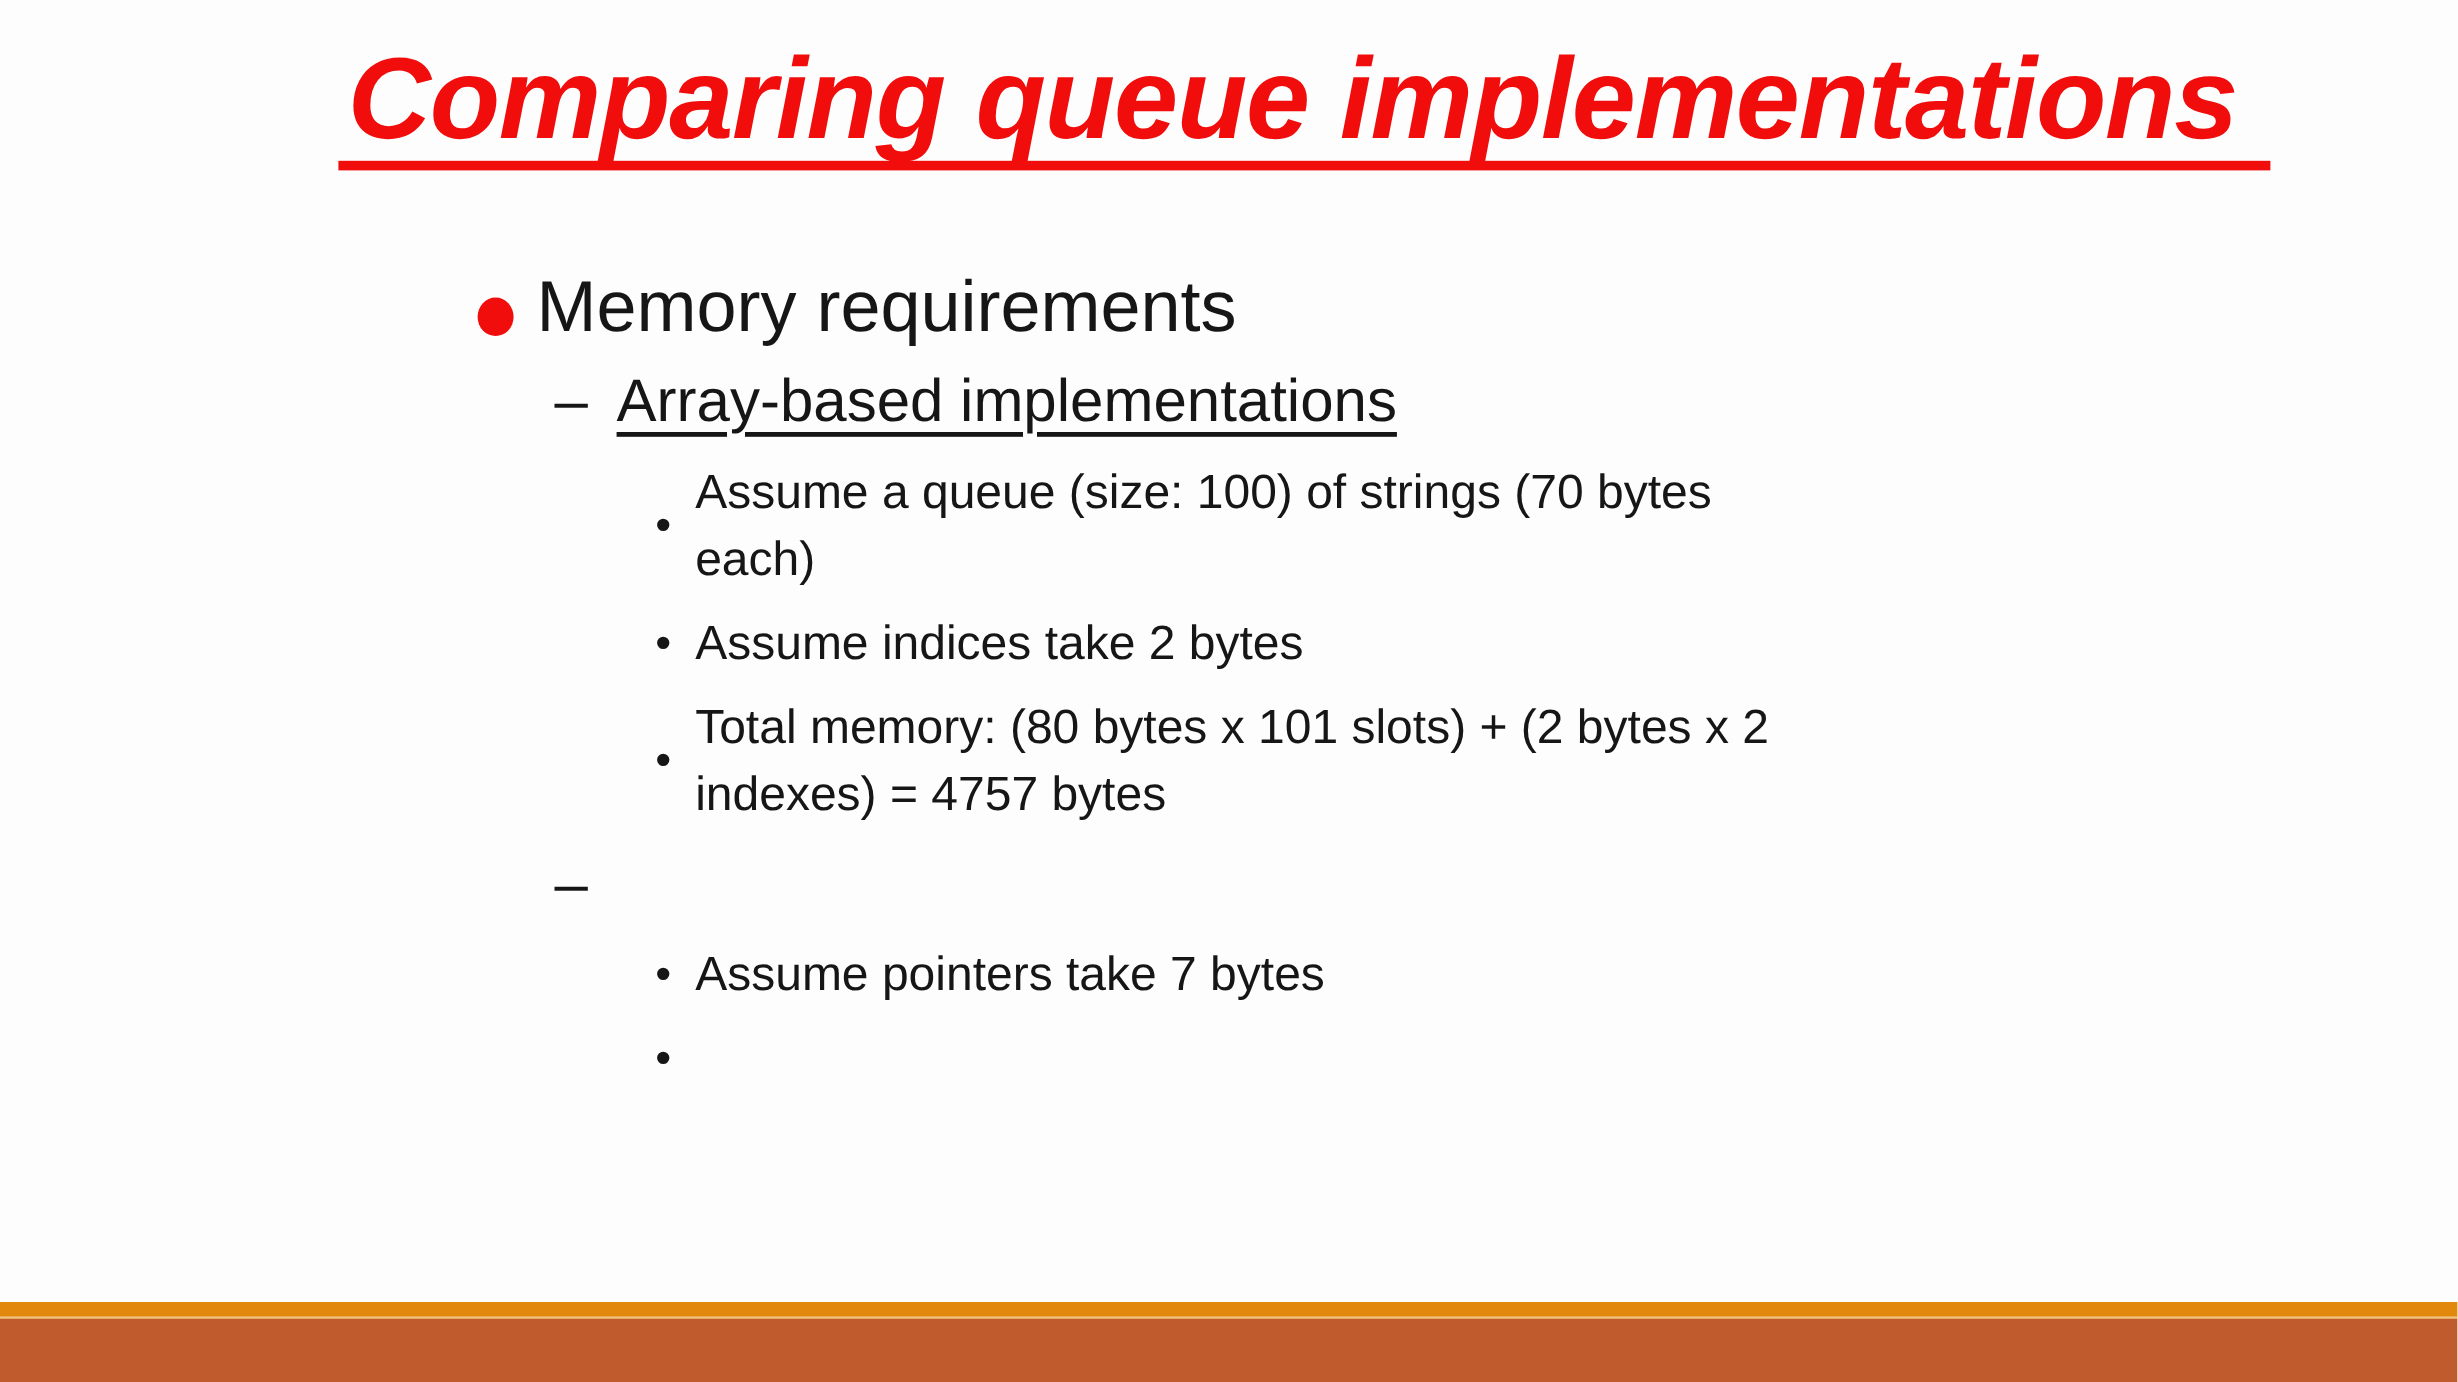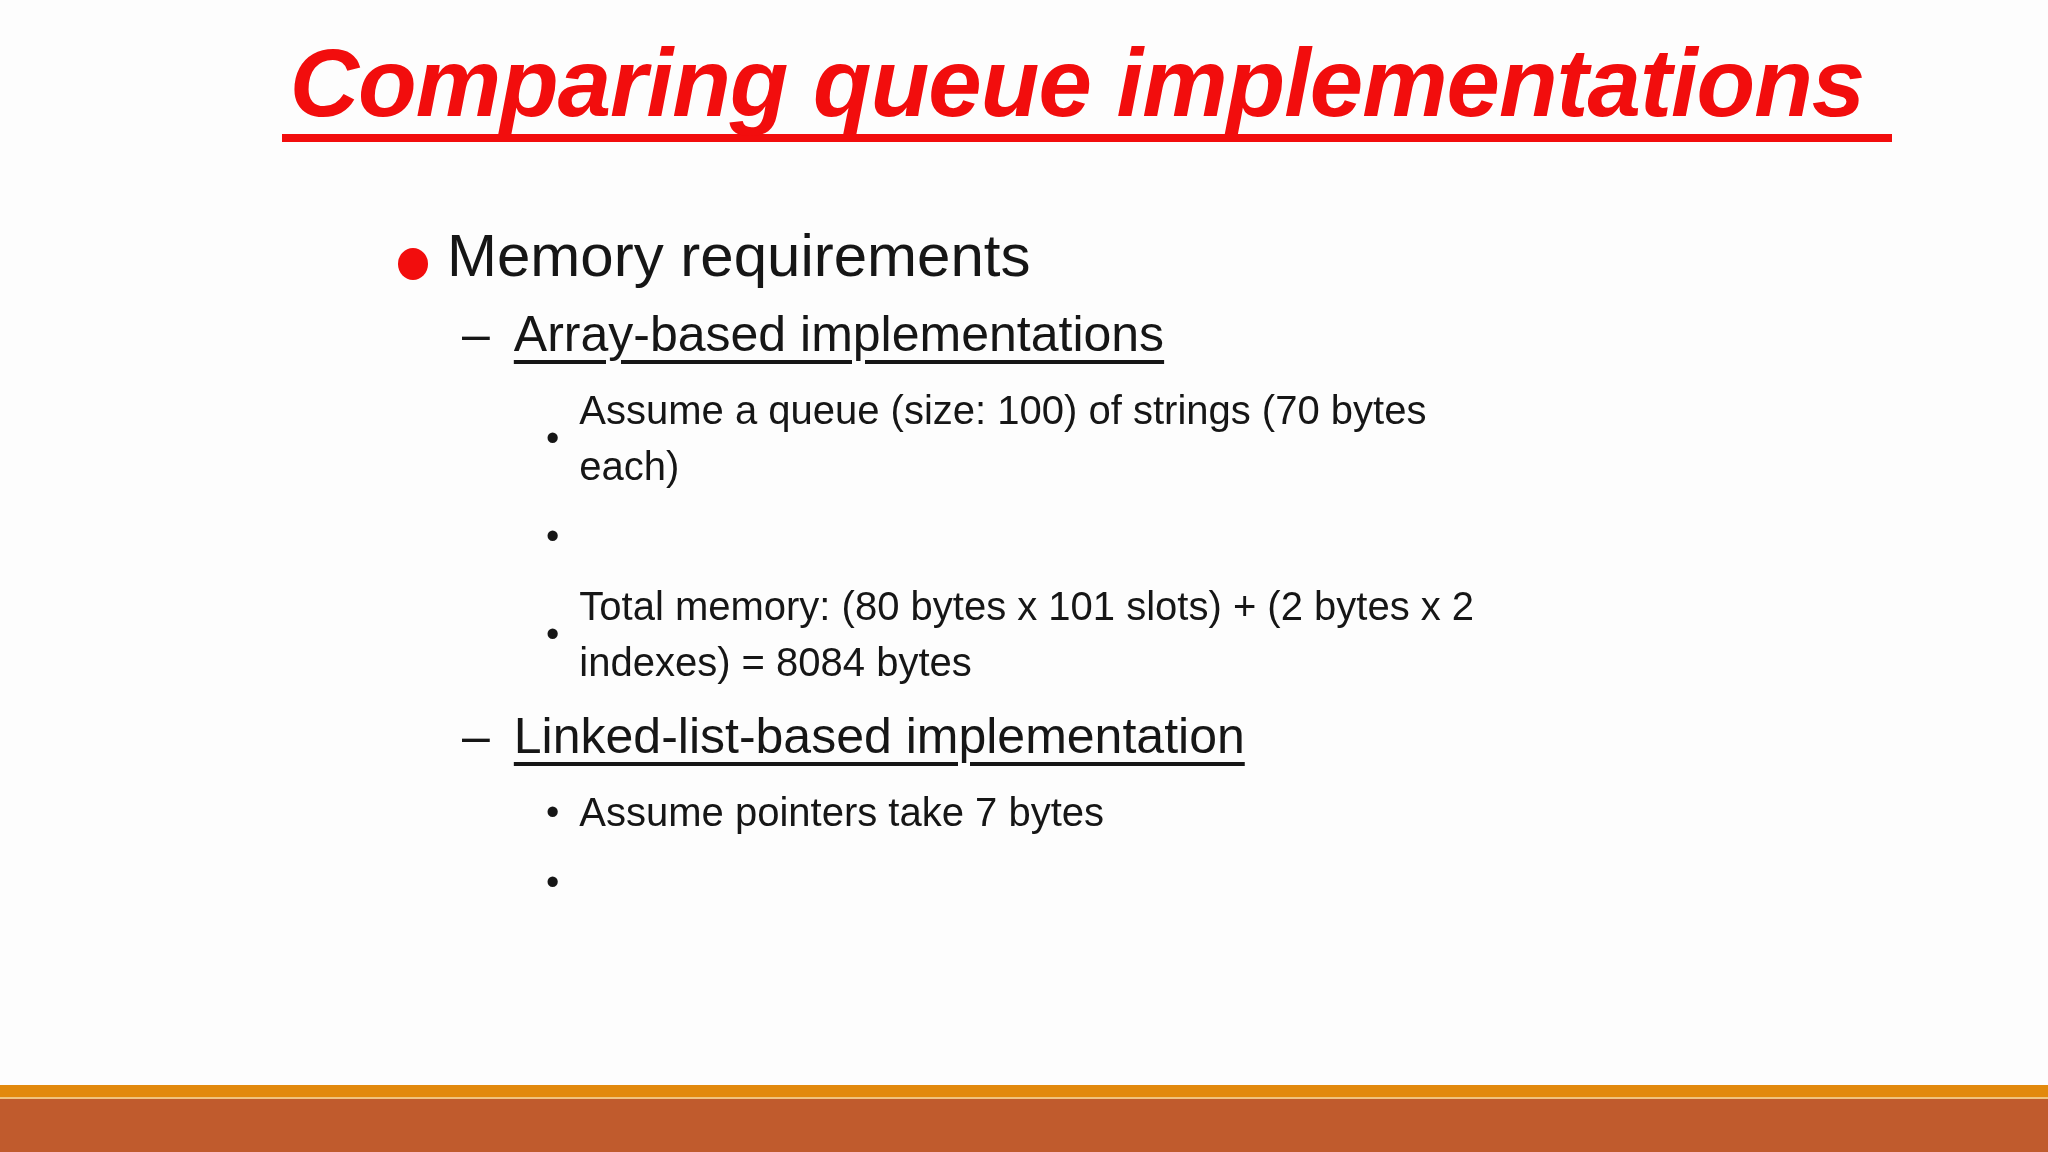--- a/index.html
+++ b/index.html
@@ -131,31 +131,31 @@
     </div>
 
     <div class="row row-l3">
       <span class="dot-marker">•</span>
       <span class="l3-text">Assume a queue (size: 100) of strings (70 bytes
 each)</span>
     </div>
 
     <div class="row row-l3">
       <span class="dot-marker">•</span>
+      <span class="l3-text">Assume indices take 2 bytes</span>
     </div>
 
     <div class="row row-l3">
       <span class="dot-marker">•</span>
       <span class="l3-text">Total memory: (80 bytes x 101 slots) + (2 bytes x 2
-indexes) = 8084 bytes</span>
+indexes) = 4757 bytes</span>
     </div>
 
     <div class="row row-l2">
       <span class="dash-marker">–</span>
-      <span class="l2-text">Linked-list-based implementation</span>
     </div>
 
     <div class="row row-l3">
       <span class="dot-marker">•</span>
       <span class="l3-text">Assume pointers take 7 bytes</span>
     </div>
 
     <div class="row row-l3">
       <span class="dot-marker">•</span>
     </div>

